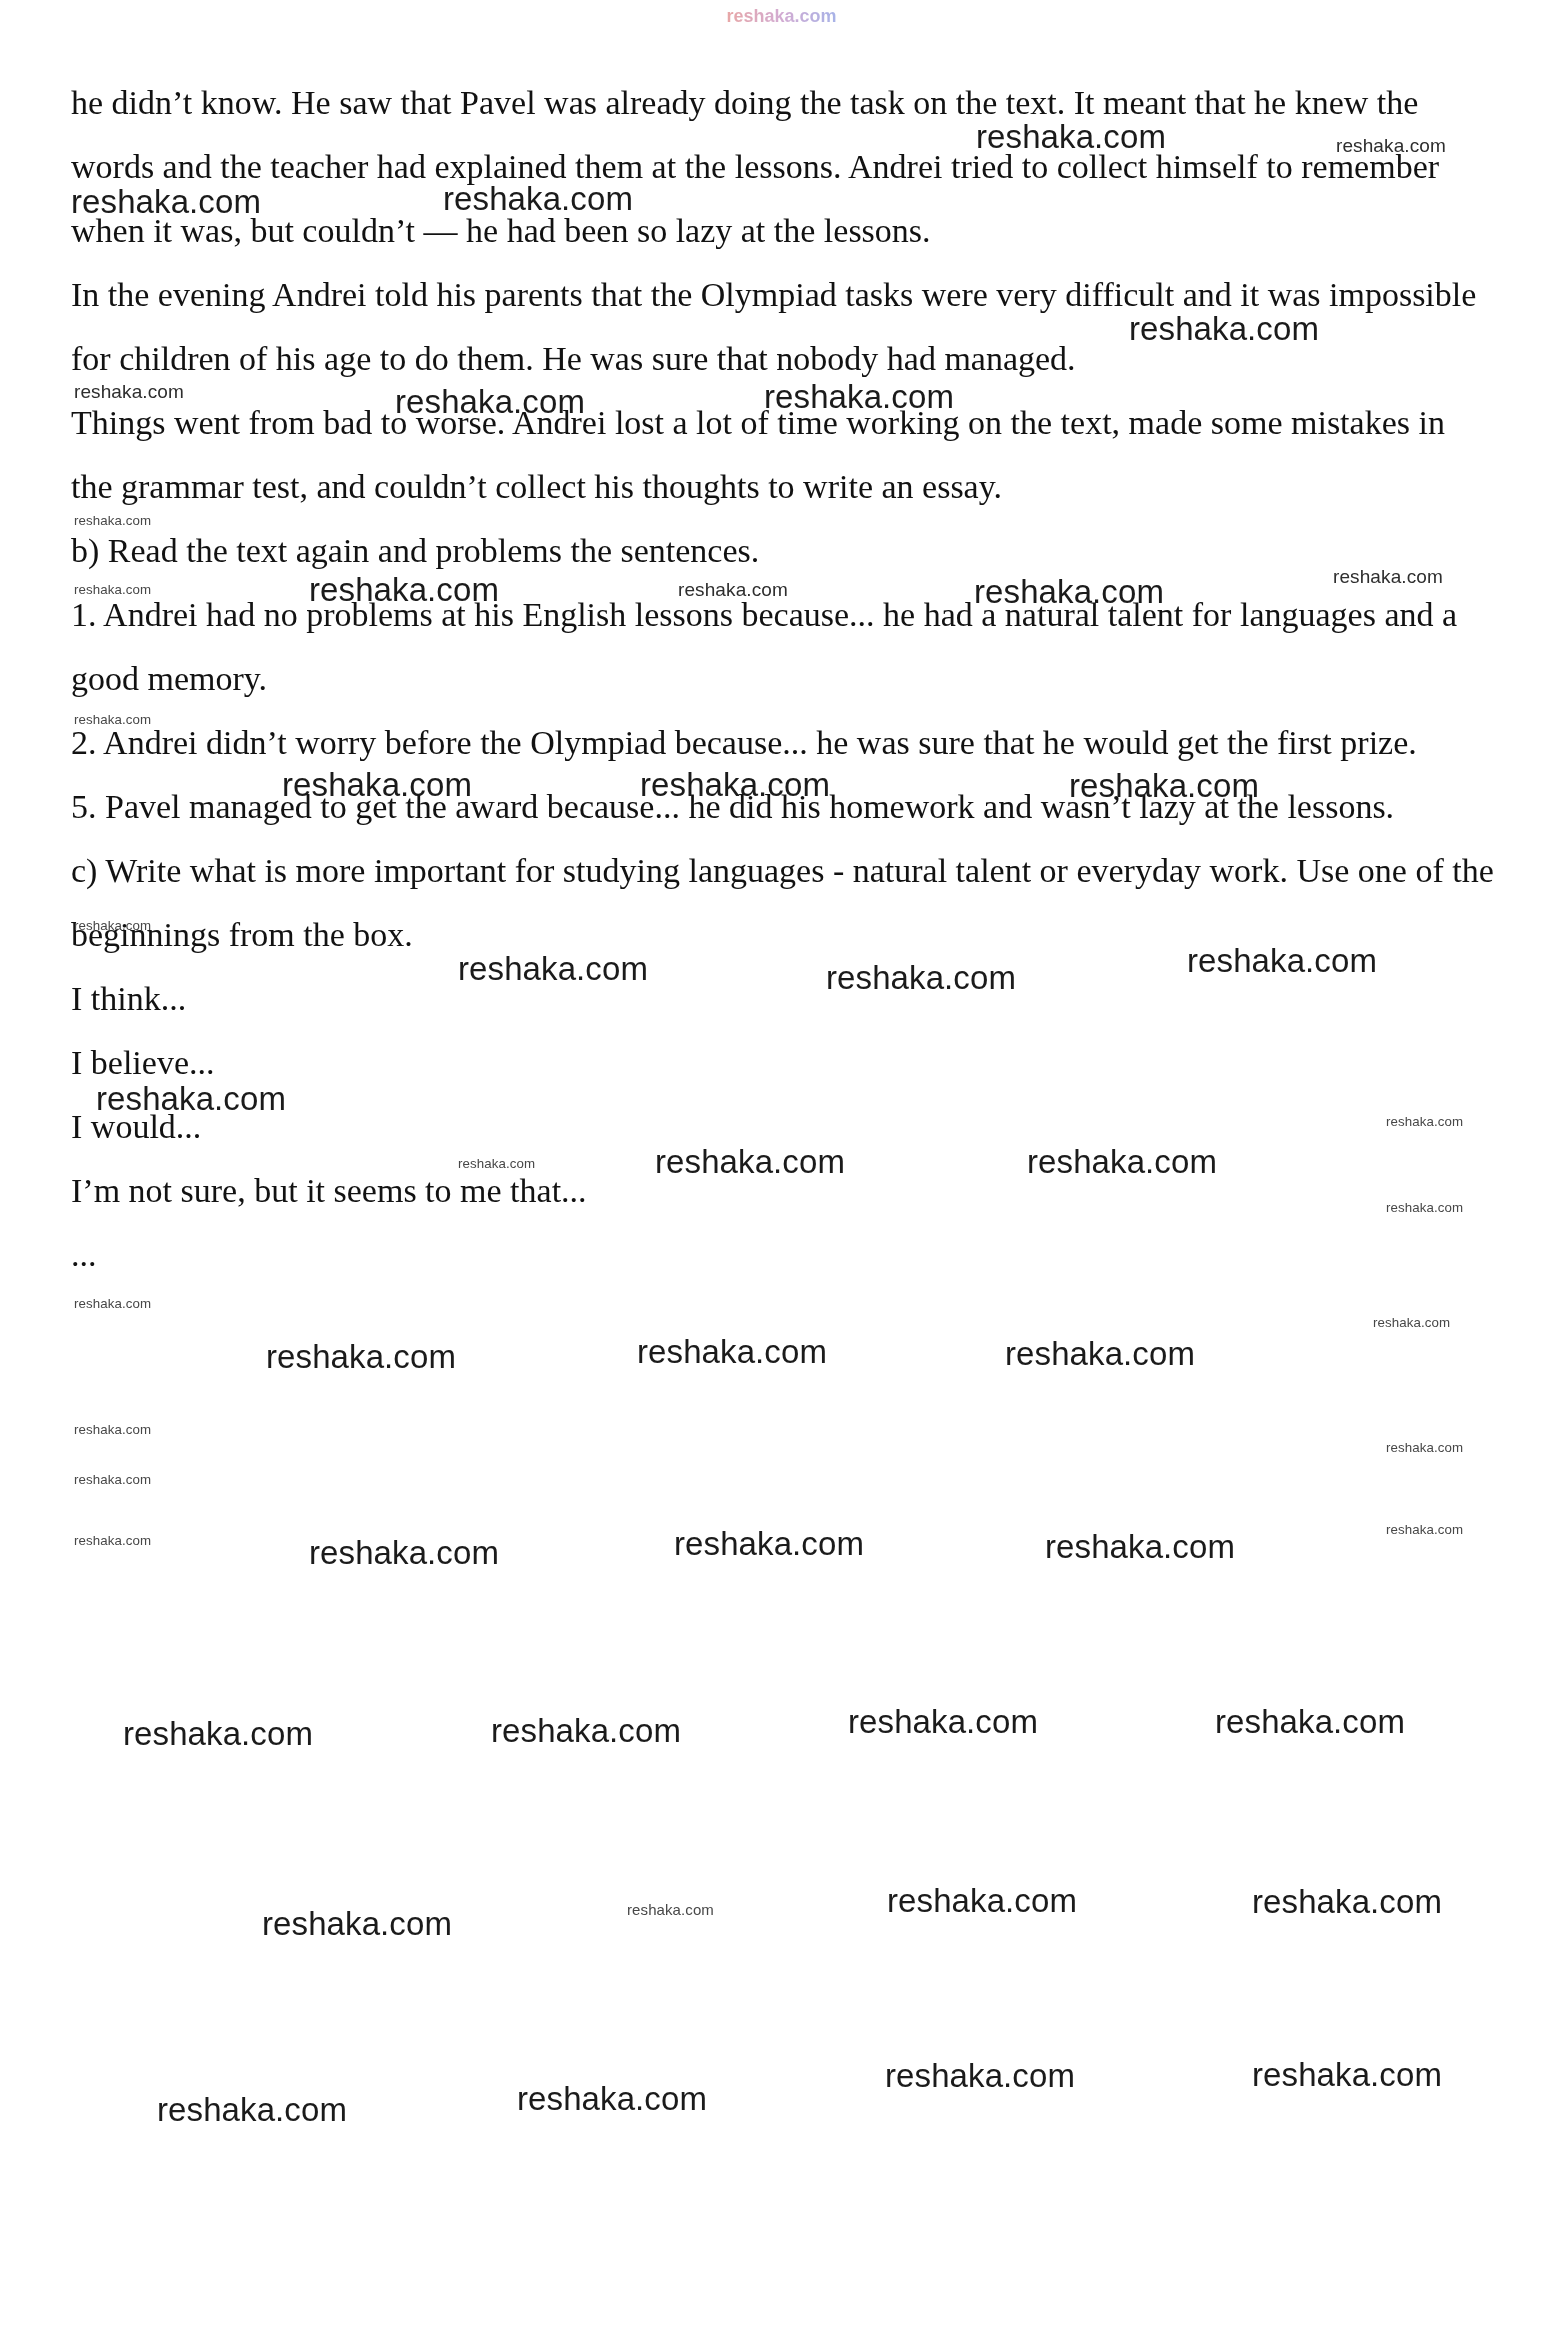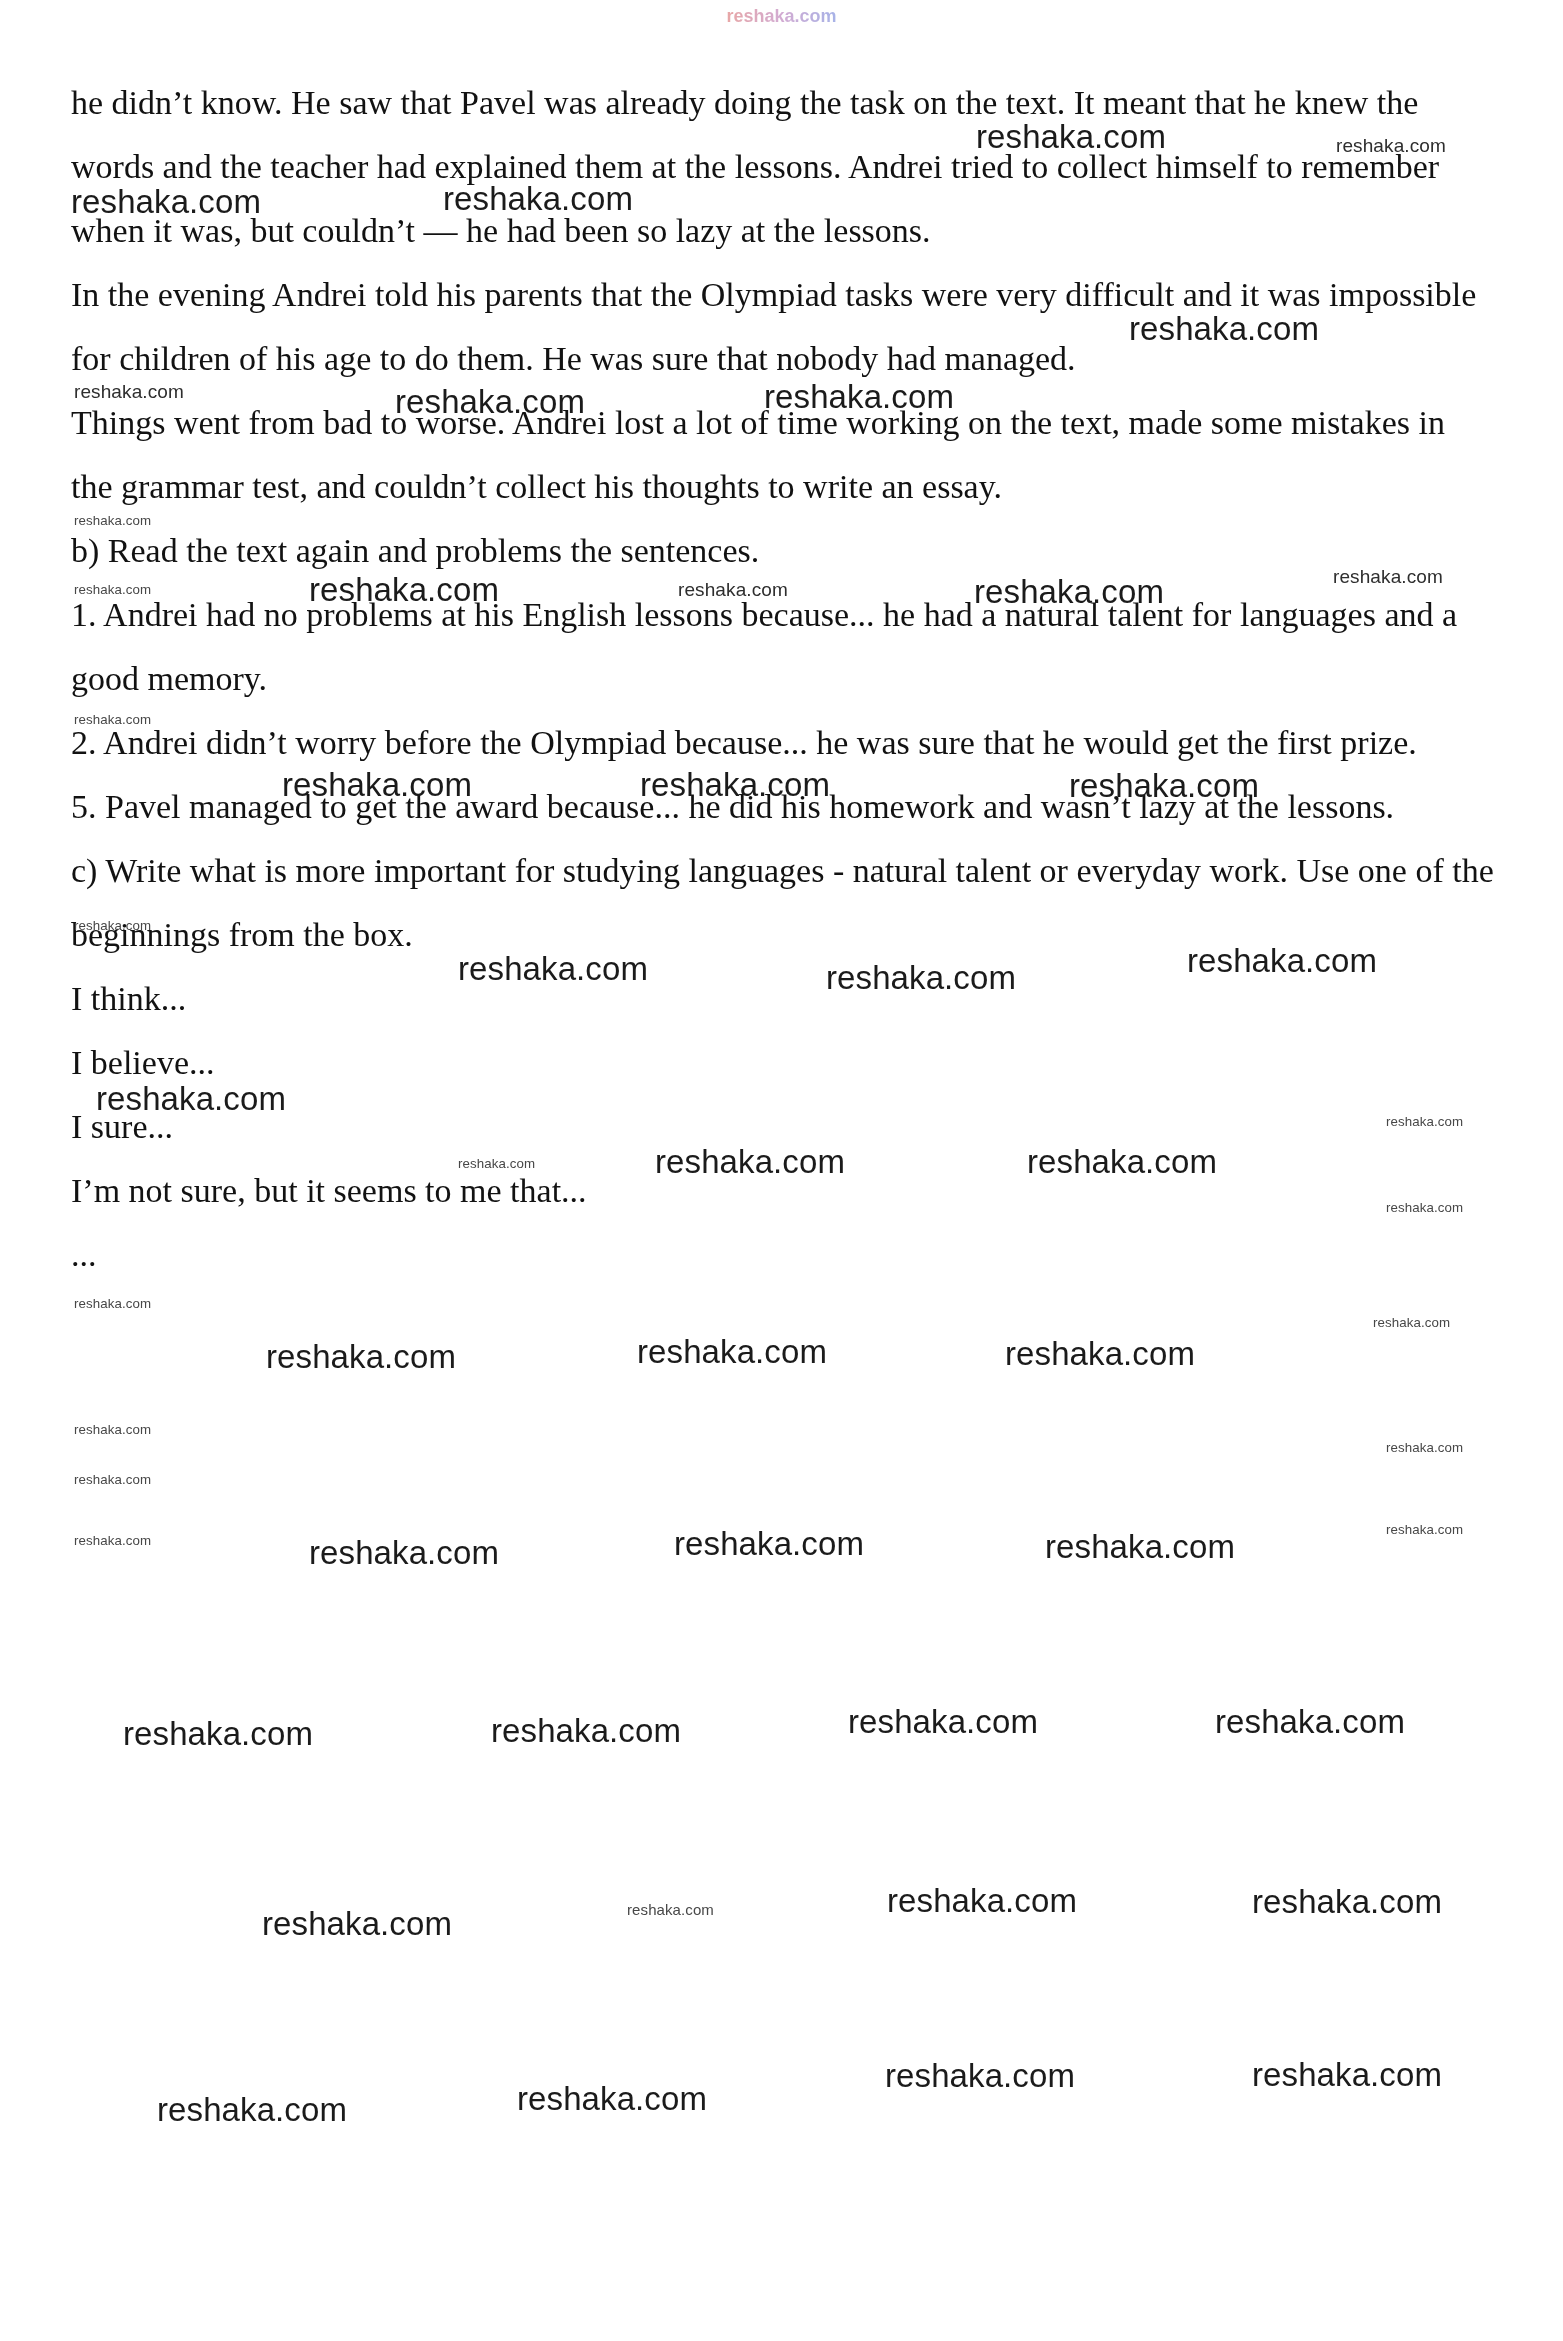--- a/index.html
+++ b/index.html
@@ -66,21 +66,21 @@
     <p>Things went from bad to worse. Andrei lost a lot of time working on the text, made some mistakes in the grammar test, and couldn’t collect his thoughts to write an essay.</p>
 
     <p class="section-gap">b) Read the text again and problems the sentences.</p>
     <p>1. Andrei had no problems at his English lessons because... he had a natural talent for languages and a good memory.</p>
     <p>2. Andrei didn’t worry before the Olympiad because... he was sure that he would get the first prize.</p>
     <p>5. Pavel managed to get the award because... he did his homework and wasn’t lazy at the lessons.</p>
 
     <p class="section-gap">c) Write what is more important for studying languages - natural talent or everyday work. Use one of the beginnings from the box.</p>
     <p>I think...</p>
     <p>I believe...</p>
-    <p>I sure...</p>
+    <p>I would...</p>
     <p>I’m not sure, but it seems to me that...</p>
     <p>...</p>
   </div>
 
   <div class="wm-layer">
     <span class="wm-header">reshaka.com</span>
 
   <span class="wm" style="left: 976px; top: 118px; font-size: 33px;">reshaka.com</span>
       <span class="wm small" style="left: 1336px; top: 135px; font-size: 19px;">reshaka.com</span>
       <span class="wm" style="left: 71px; top: 183px; font-size: 33px;">reshaka.com</span>

